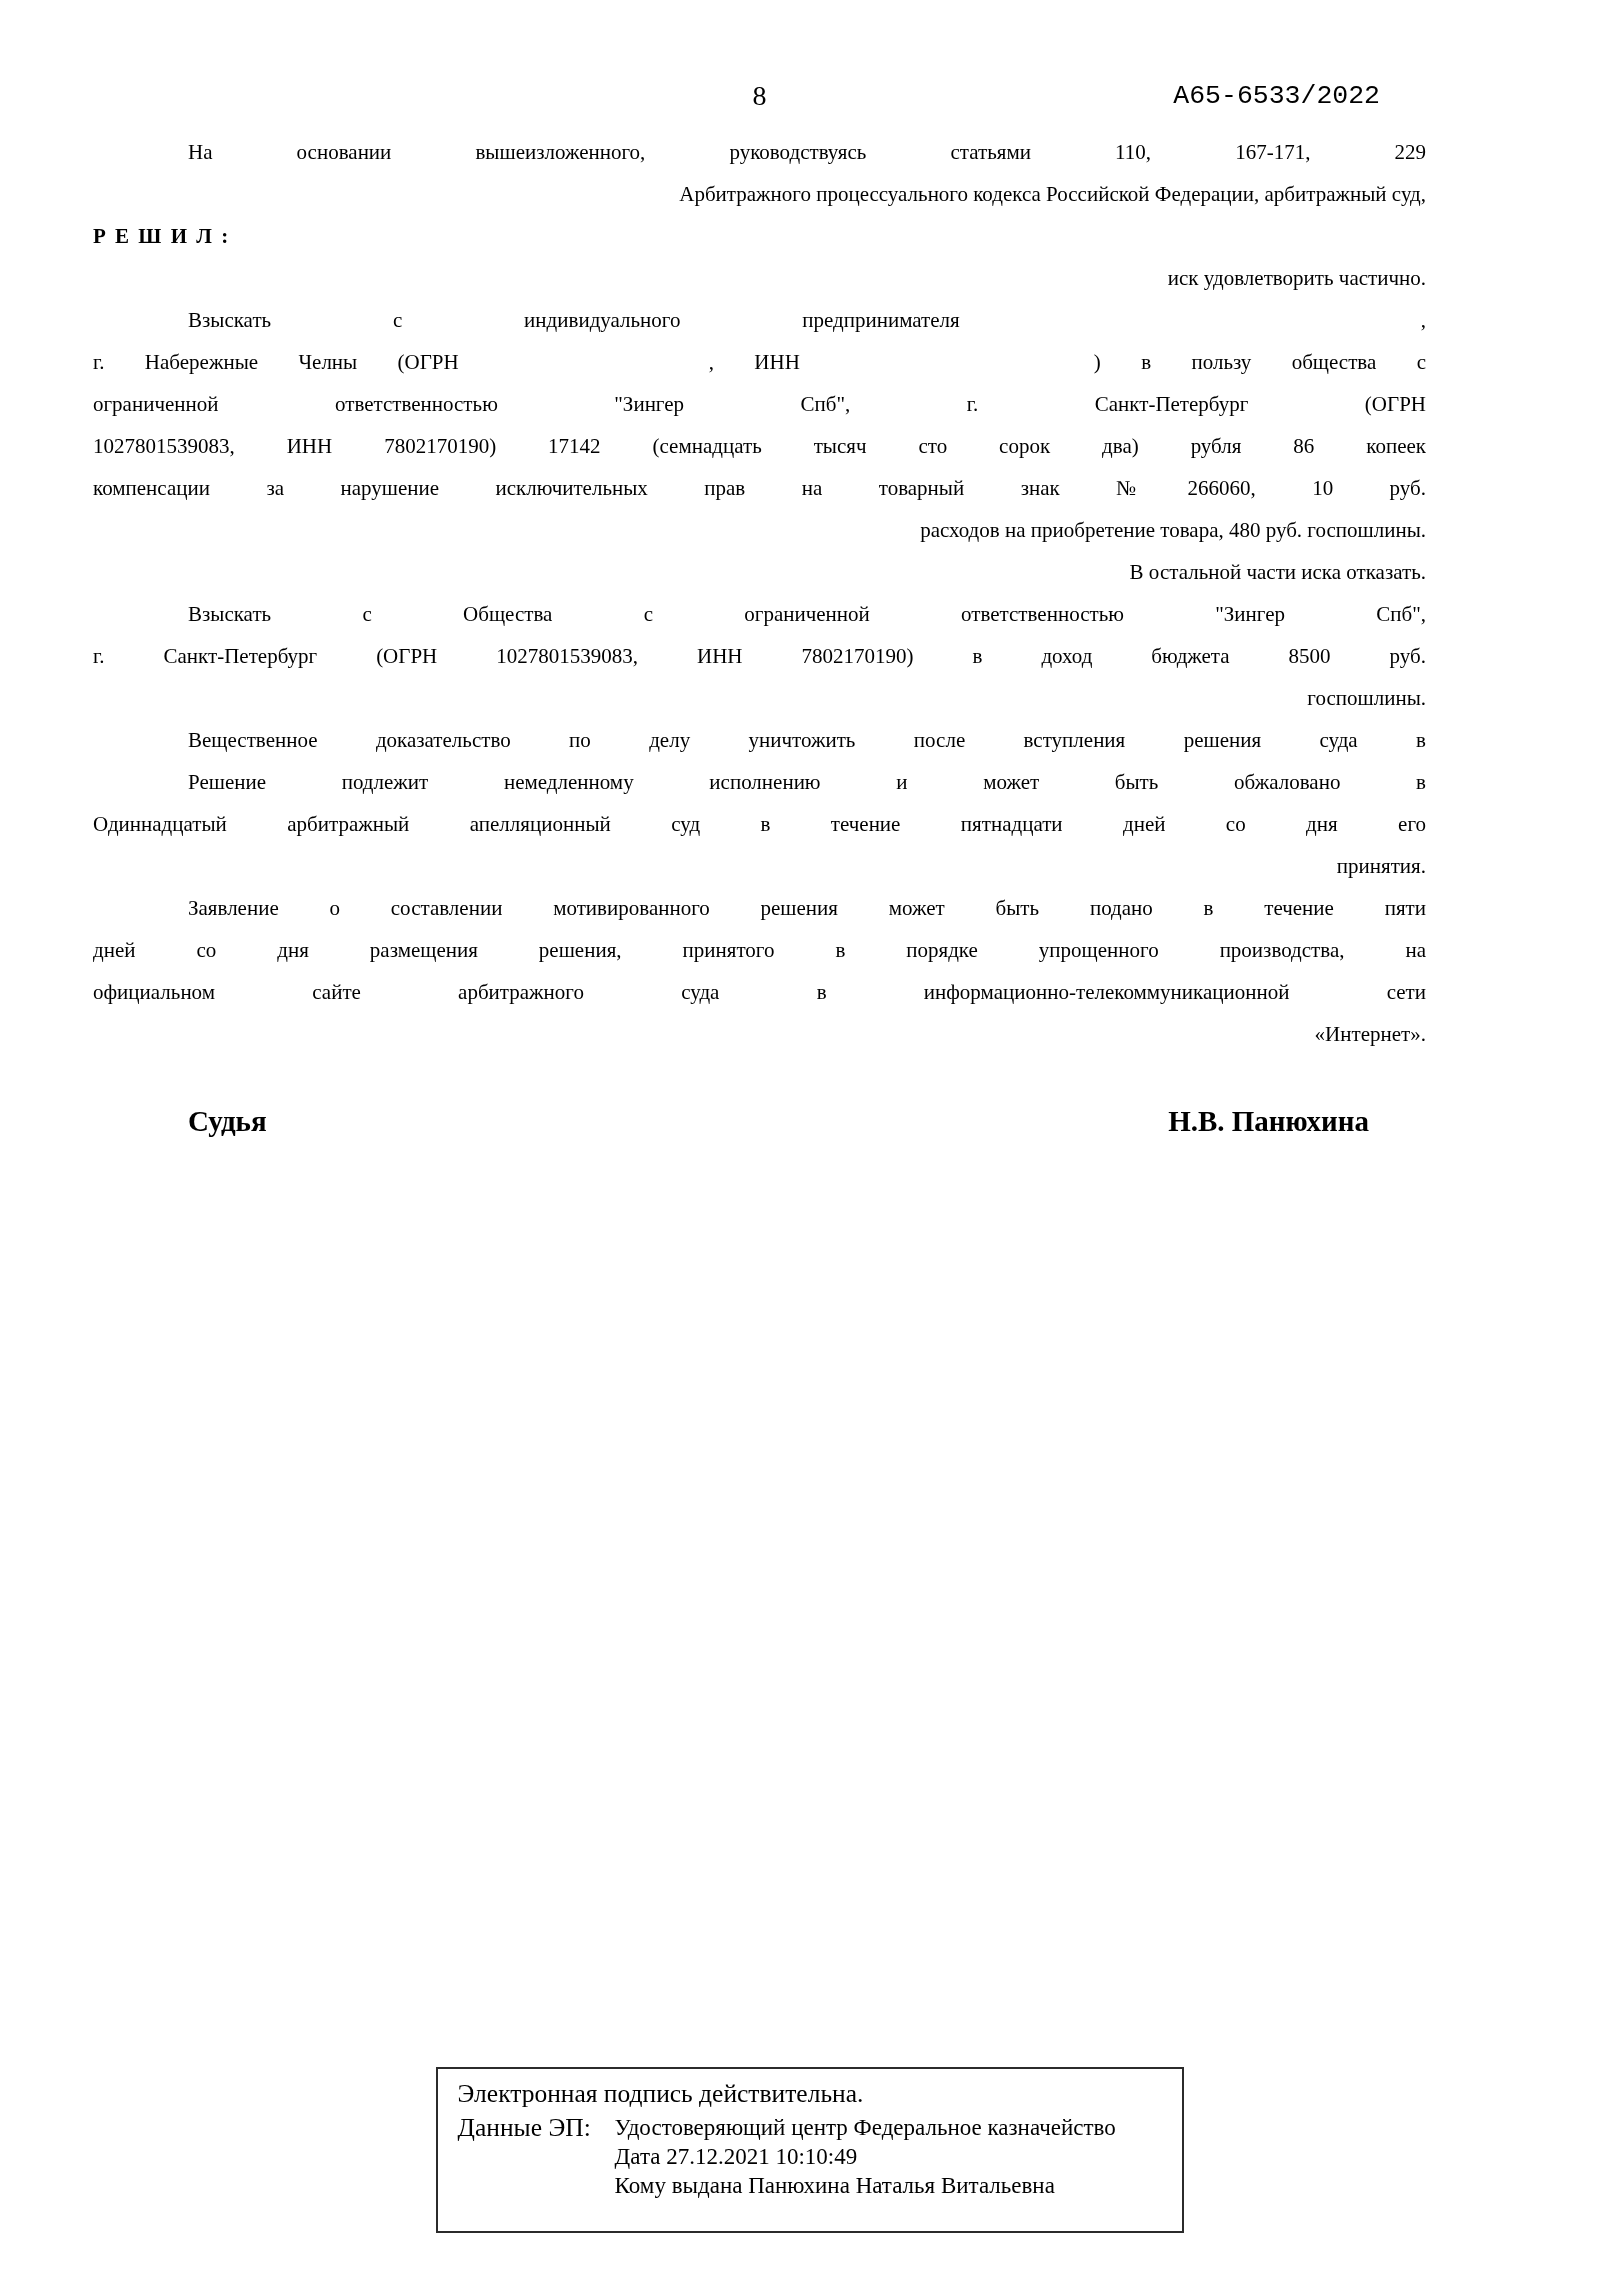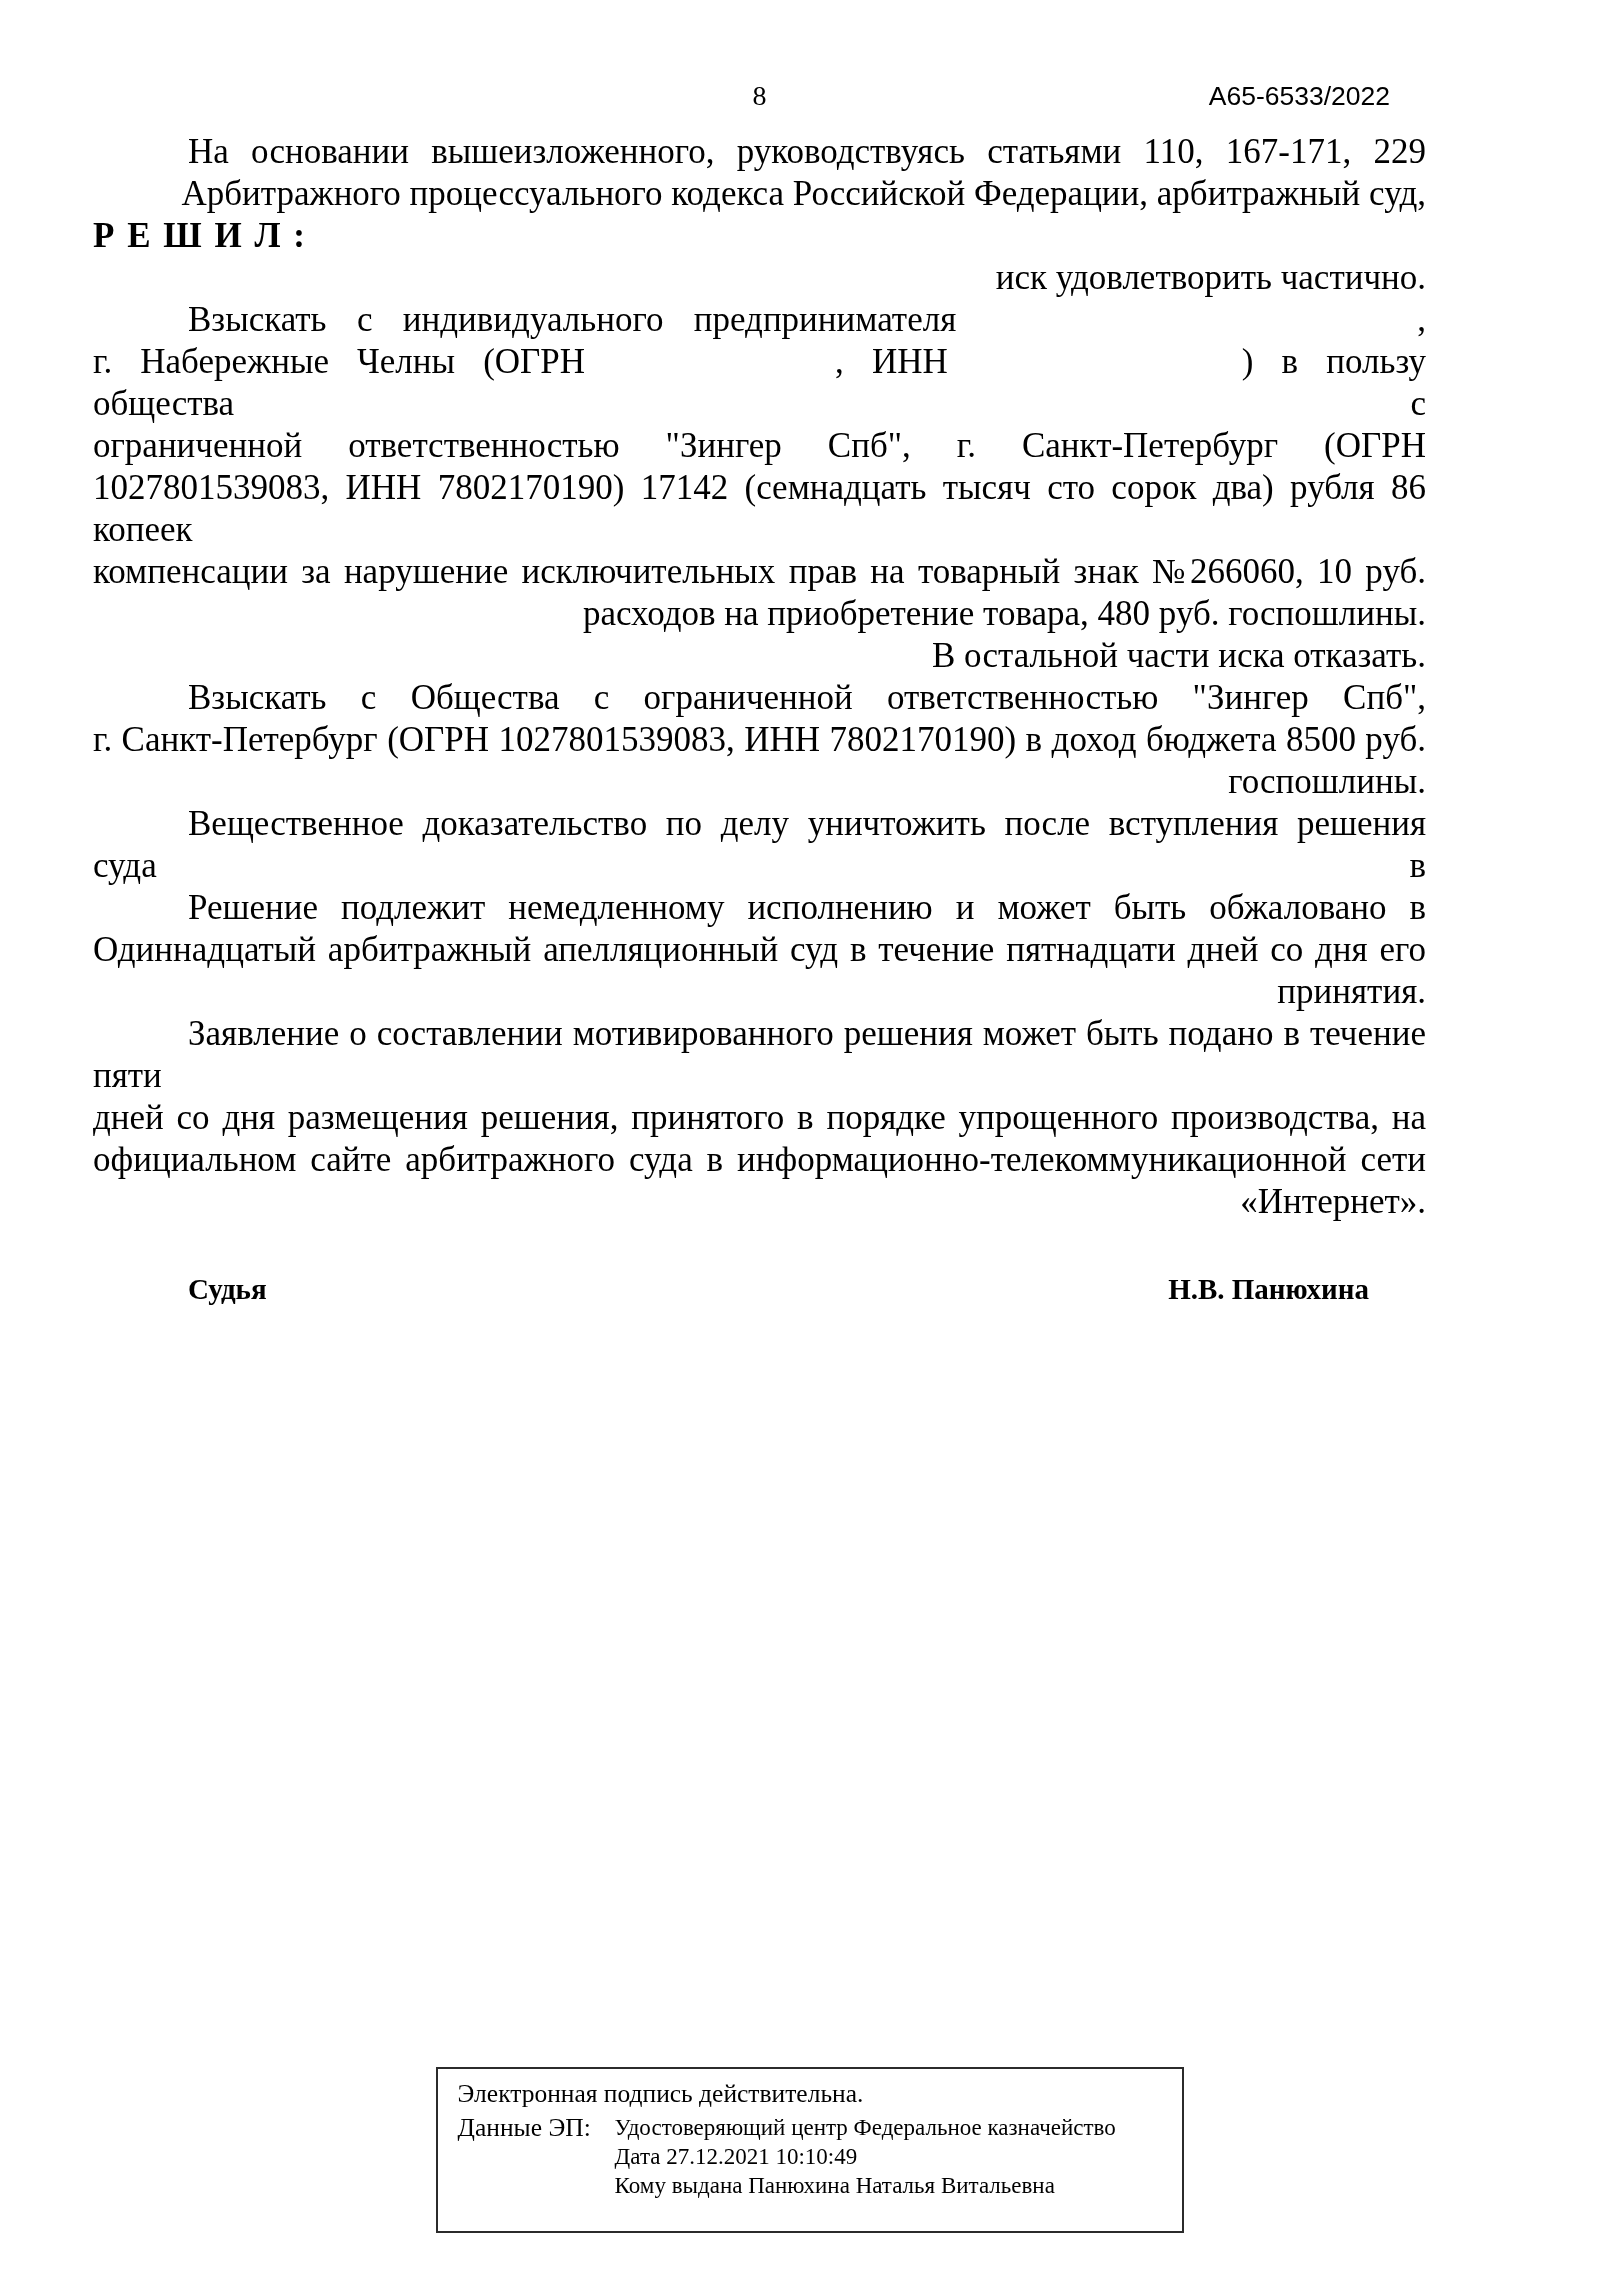--- a/index.html
+++ b/index.html
@@ -27,30 +27,30 @@
     position: absolute;
     left: 0;
     right: 0;
     top: 80px;
     text-align: center;
     font-size: 28px;
     line-height: 31px;
   }
   .casenum {
     position: absolute;
-    right: 36px;
+    right: 46px;
     top: 82px;
-    font-family: Liberation Sans, sans-serif;
+    font-family: Liberation Mono, monospace;
     font-size: 26.5px;
     line-height: 29px;
   }
   
   .bodytext {
     margin: 3.9px 194px 0 93px;
-    font-size: 35px;
+    font-size: 21px;
   }
   .ln {
     line-height: 42px;
     white-space: normal;
     text-align: right;
   }
   .ind { text-indent: 95px; }
   .jl {
     text-align: justify;
     text-align-last: justify;

